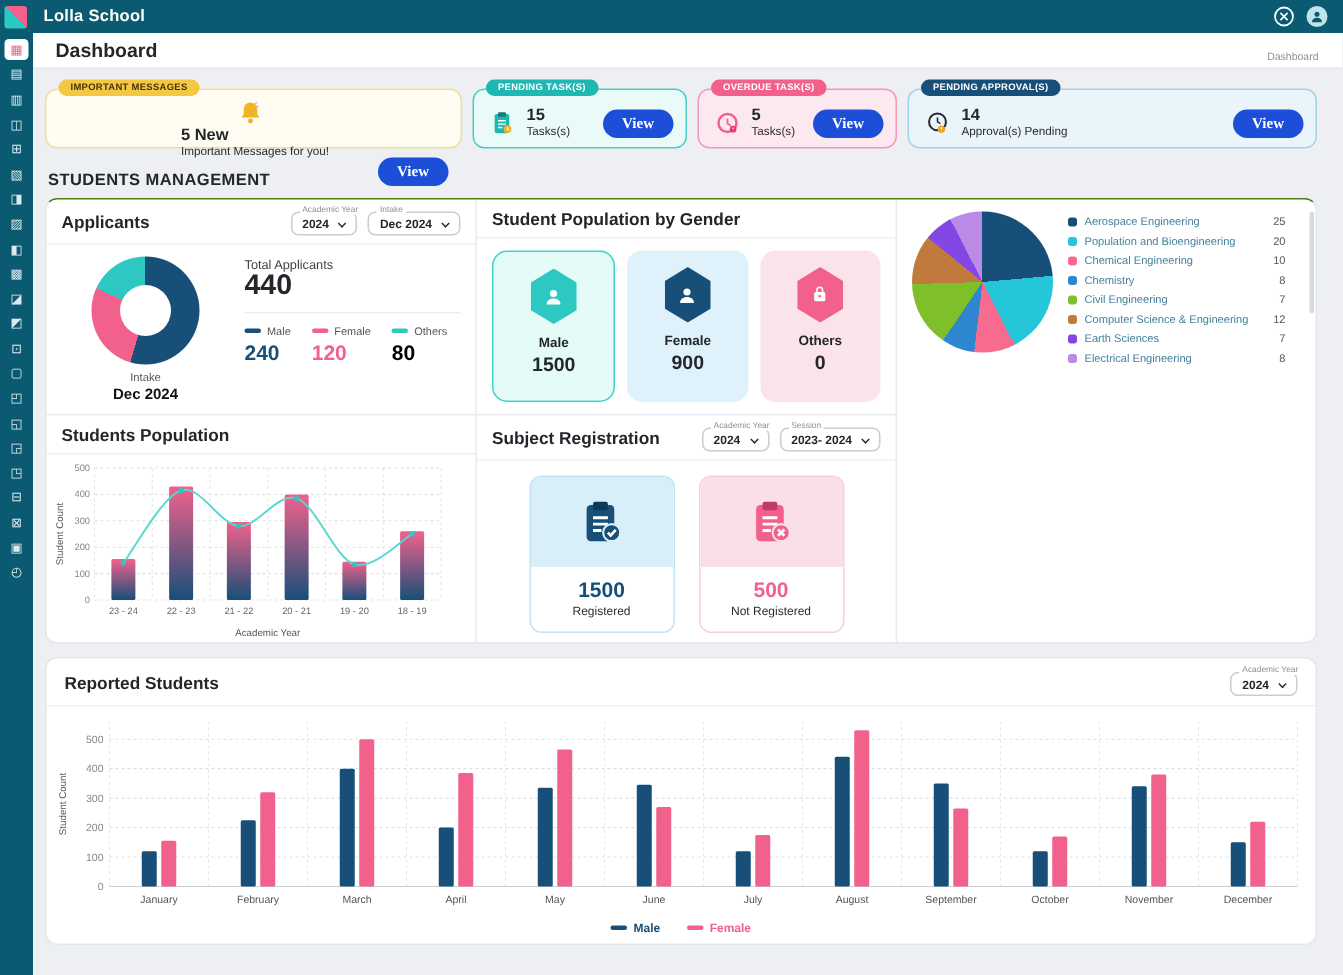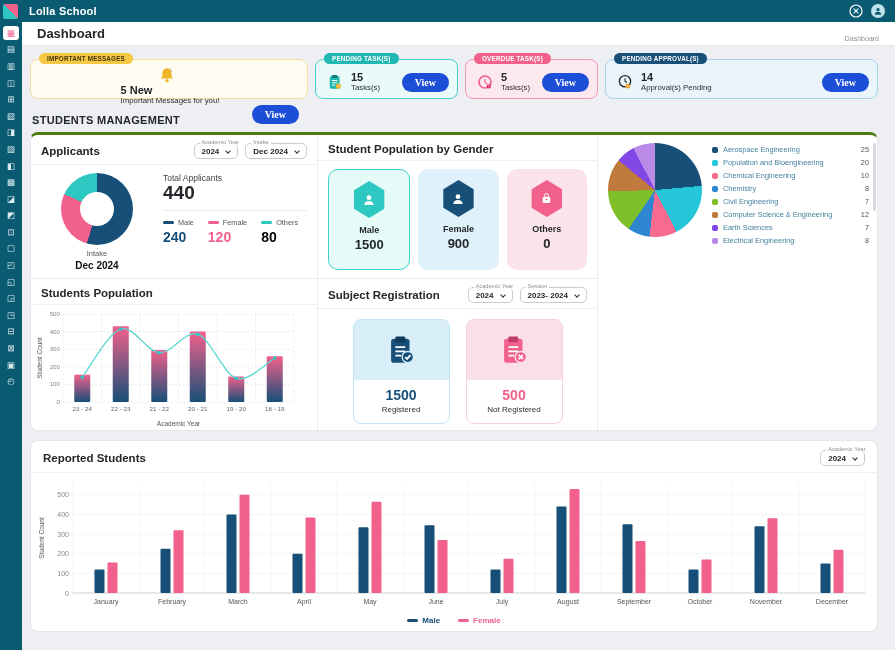--- a/index.html
+++ b/index.html
@@ -46,21 +46,21 @@
   .alert.messages .badge { background:#F5C843; color:#453505; }
   .alert.pending   { width:143px; background:#EAFAF9; border-color:#49CEC9; }
   .alert.pending .badge { background:#1FB7B2; color:#fff; }
   .alert.overdue   { width:133px; background:#FCE8EF; border-color:#F598B8; }
   .alert.overdue .badge { background:#F2618C; color:#fff; }
   .alert.approvals { flex:1; background:#E9F4FB; border-color:#A5D2EB; }
   .alert.approvals .badge { background:#174F78; color:#fff; }
   
   .section-title { font-size:11px; font-weight:bold; margin:15px 0 6px 2px; letter-spacing:.3px; }
   .panel { background:#fff; border:1px solid #E4E7EA; border-radius:8px; }
-  .grid-panel { border-top:3px solid #4d7c0f; display:grid;
+  .grid-panel { border-top:1px solid #4d7c0f; display:grid;
     grid-template-columns:287px 280px 1fr; grid-template-rows:143px 152px; overflow:hidden; }
   .cell { display:flex; flex-direction:column; min-width:0; border-right:1px solid #E9EBEE; }
   .cell:nth-child(3n) { border-right:none; }
   .cell:nth-child(n+4) { border-top:1px solid #E9EBEE; }
   .cell-head { display:flex; align-items:center; justify-content:space-between;
     padding:8px 10px 5px; border-bottom:1px solid #EEF0F2; min-height:26px; }
   .cell-head h3 { margin:0; font-size:11.5px; font-weight:bold; white-space:nowrap; }
   .sel-group { display:flex; gap:7px; }
   .sel { position:relative; border:1px solid #C8CDD2; border-radius:5px; background:#fff;
     display:flex; align-items:center; gap:7px; padding:3px 7px 2px; cursor:pointer; }
@@ -90,21 +90,21 @@
   .g-tile:nth-child(2) { background:#DFF1FA; }
   .g-tile:nth-child(3) { background:#FBE3EB; }
   .hex { width:33px; height:37px; margin:2px auto 7px; display:flex; align-items:center; justify-content:center;
     clip-path:polygon(50% 0,96% 25%,96% 75%,50% 100%,4% 75%,4% 25%); }
   .g-tile:nth-child(1) .hex { background:#2EC8C2; }
   .g-tile:nth-child(2) .hex { background:#174F78; }
   .g-tile:nth-child(3) .hex { background:#F2618C; }
   .g-label { font-size:9px; font-weight:bold; }
   .g-value { font-size:13px; font-weight:bold; margin-top:2px; }
   
-  .dept-body { position:relative; padding-right:0; }
+  .dept-body { position:relative; padding-right:12px; }
   .dept-pie { width:94px; height:94px; border-radius:50%; flex:none; margin:2px 4px 0 0; }
   .dept-legend { flex:1; padding:2px 8px 0 6px; min-width:0; }
   .dept-row { display:flex; align-items:center; gap:5px; height:13px; font-size:7.4px; }
   .dept-dot { width:6px; height:6px; border-radius:2px; flex:none; }
   .dept-name { color:#44809E; flex:1; white-space:nowrap; overflow:hidden; }
   .dept-val { color:#555; width:16px; text-align:right; }
   .dept-scroll { position:absolute; right:1px; top:8px; width:3px; height:68px; background:#D6DADF; border-radius:2px; cursor:pointer; }
   
   .chart-body { padding:2px 4px; display:block; }
   

